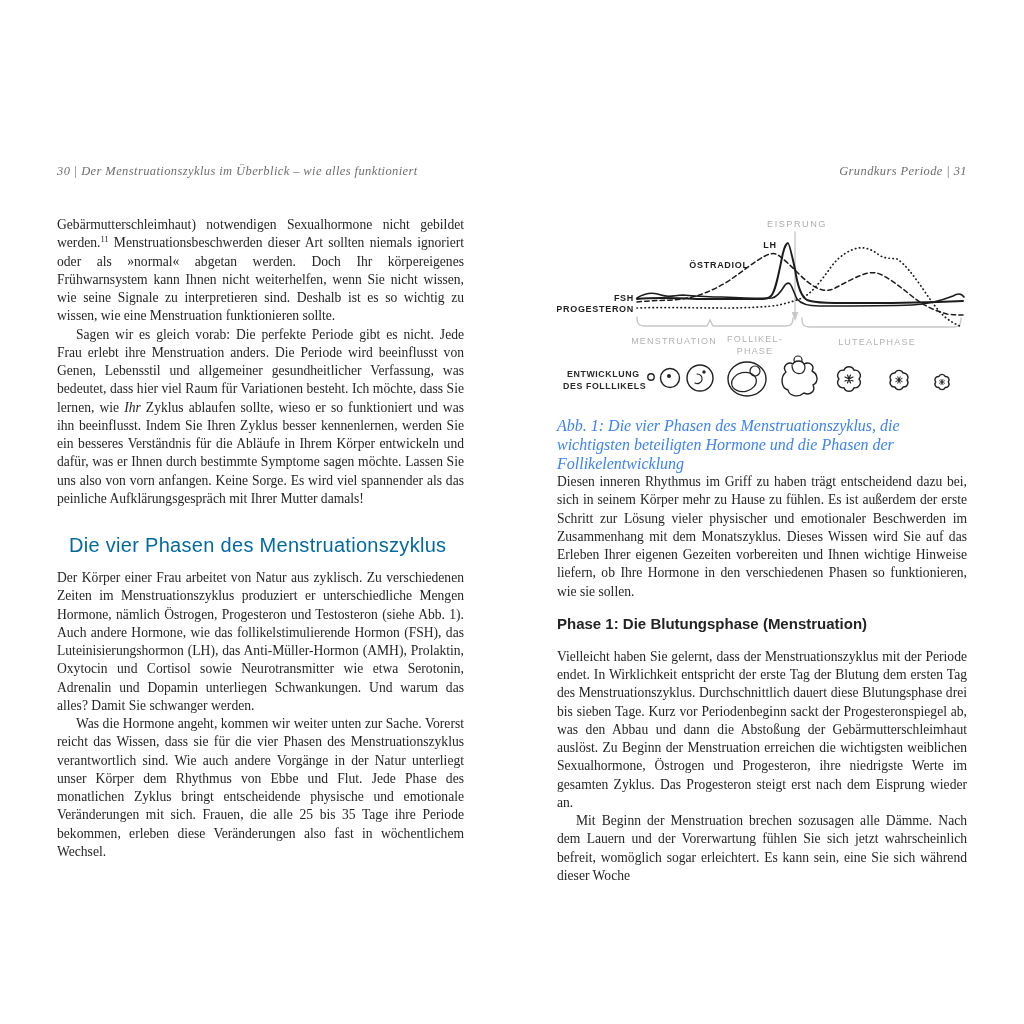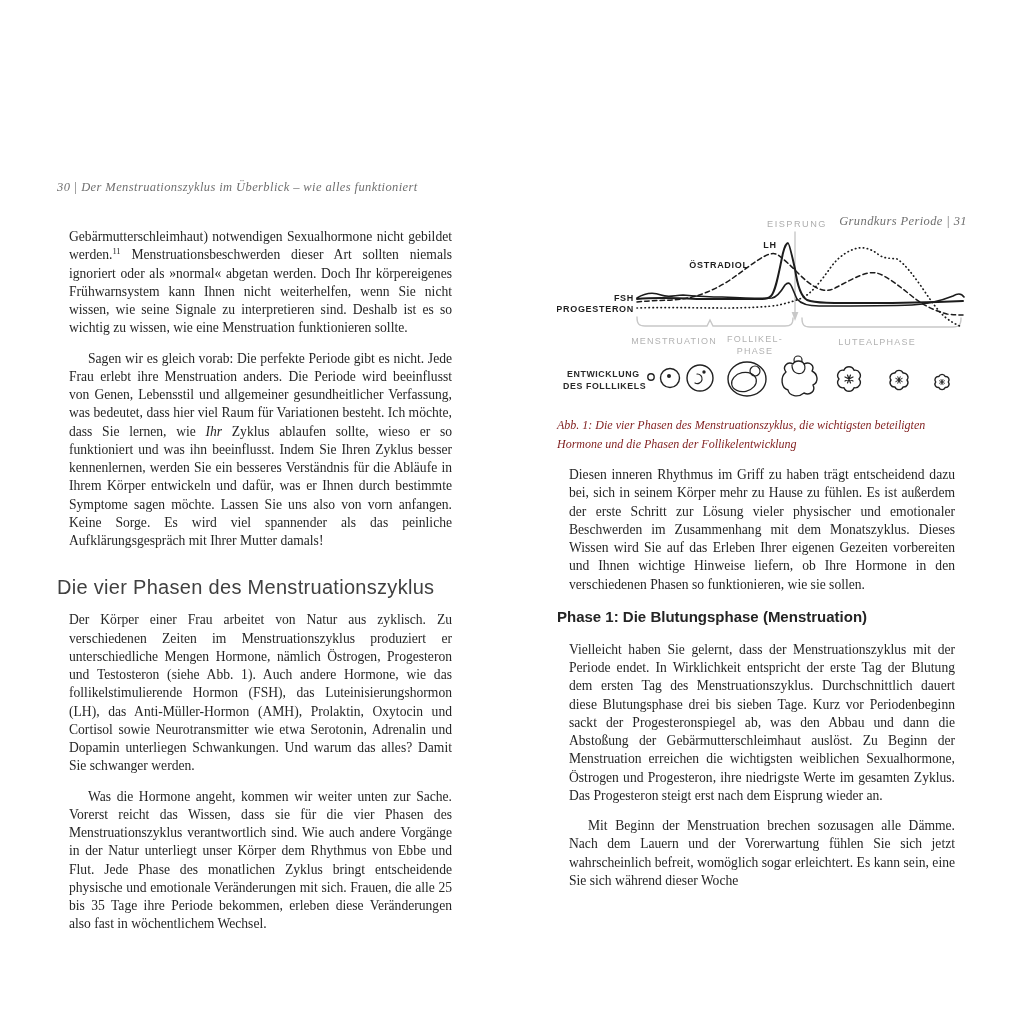--- a/index.html
+++ b/index.html
@@ -1,34 +1,34 @@
 <!DOCTYPE html>
 <html><head>
 <meta charset="utf-8">
 <style>
   html,body{margin:0;padding:0;}
   body{width:1024px;height:1024px;background:#ffffff;overflow:hidden;
        font-family:"Liberation Serif",serif;color:#262626;}
   .sheet{position:absolute;inset:0;background:#fff;}
-  .running-head{position:absolute;top:180px;font-family:"Liberation Serif",serif;
+  .running-head{position:absolute;top:164px;font-family:"Liberation Serif",serif;
        font-style:italic;font-size:12.5px;color:#6f6f6f;letter-spacing:.4px;}
   .running-head.left{left:57px;}
-  .running-head.right{right:57px;text-align:center;margin-top:34px;}
+  .running-head.right{right:57px;text-align:center;}
   .col{position:absolute;top:216px;}
   .left-col{left:57px;width:407px;}
   .right-col{left:557px;width:410px;top:211px;}
-  p.body{margin:12px;font-size:13.6px;line-height:18.25px;text-align:justify;}
+  p.body{margin:0;font-size:13.6px;line-height:18.25px;text-align:justify;}
   p.indent{text-indent:19px;}
   sup.fn{font-size:8.5px;line-height:0;vertical-align:5px;}
-  h1.chapter-heading{margin:26px 0 12px 0;font-family:"Liberation Sans",sans-serif;
-       font-weight:normal;font-size:20px;letter-spacing:.3px;color:#404040;white-space:nowrap;}
+  h1.chapter-heading{margin:26px 0 12px 12px;font-family:"Liberation Sans",sans-serif;
+       font-weight:normal;font-size:20px;letter-spacing:.3px;color:#0369a1;white-space:nowrap;}
   h2.subheading{margin:14px 0 16px 0;font-family:"Liberation Sans",sans-serif;
        font-weight:bold;font-size:15px;color:#242424;}
-  .caption{margin:13px 0 0 0;font-style:italic;font-size:12px;line-height:19px;
-       color:#7f1d1d;text-align:left;}
+  .caption{margin:13px 0 0 0;font-style:italic;font-size:16px;line-height:19px;
+       color:#3b82f6;text-align:left;}
   .rp1{margin-top:28px;}
   svg.fig{display:block;}
   .lbl-h{font-family:"Liberation Sans",sans-serif;font-size:9px;font-weight:bold;
        letter-spacing:.7px;fill:#1e1e1e;}
   .lbl-g{font-family:"Liberation Sans",sans-serif;font-size:9px;
        letter-spacing:1.2px;fill:#b2b2b2;}
   .lbl-e{font-family:"Liberation Sans",sans-serif;font-size:9.2px;
        letter-spacing:1.5px;fill:#adadad;}
   .lbl-ent{font-family:"Liberation Sans",sans-serif;font-size:8.8px;font-weight:bold;
        letter-spacing:.6px;fill:#2a2a2a;}

